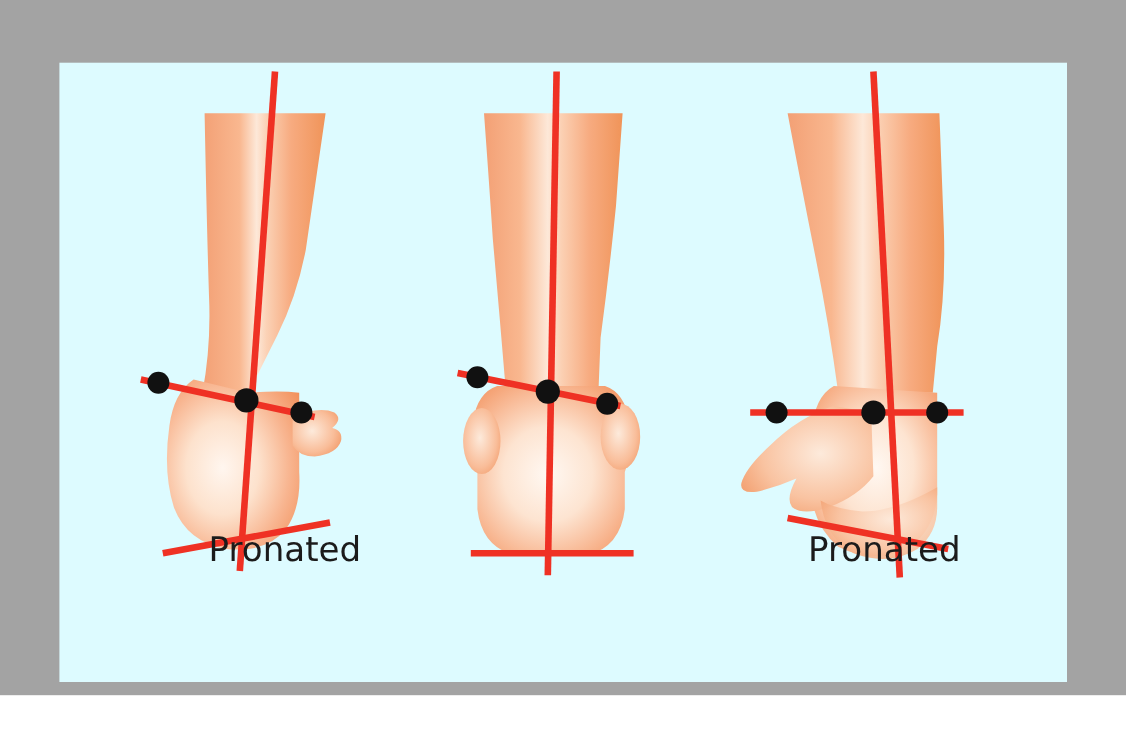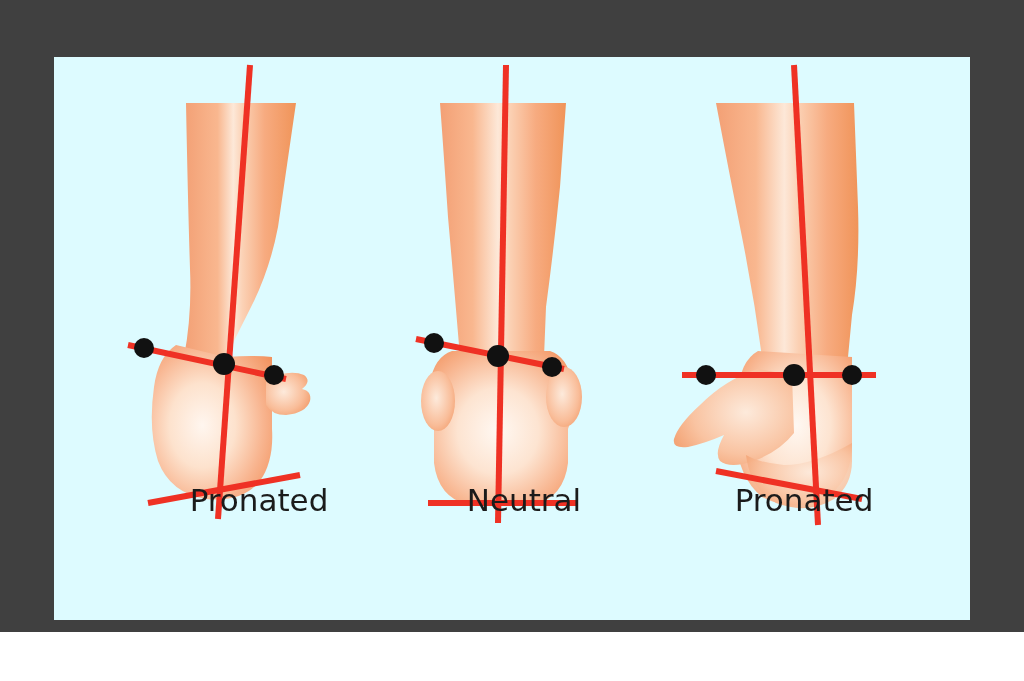--- a/index.html
+++ b/index.html
@@ -5,21 +5,21 @@
   html, body {
     margin: 0; padding: 0;
     width: 1024px; height: 681px;
     background: #ffffff;
     font-family: "Liberation Sans", sans-serif;
     overflow: hidden;
   }
   #stage {
     position: relative;
     width: 1024px; height: 632px;
-    background: #404040;
+    background: #a3a3a3;
     text-decoration: underline;
   }
   #panel {
     position: absolute;
     left: 54px; top: 57px;
     width: 916px; height: 563px;
     background: #ddfbff;
   }
   .figure {
     position: absolute;
@@ -144,21 +144,20 @@
         <line x1="112" y1="8" x2="104" y2="466" stroke="#ef3124" stroke-width="6"></line>
 
         <line x1="22" y1="282" x2="170" y2="312" stroke="#ef3124" stroke-width="6"></line>
 
         <line x1="34" y1="446" x2="182" y2="446" stroke="#ef3124" stroke-width="6"></line>
 
         <circle cx="40" cy="286" r="10" fill="#111111"></circle>
         <circle cx="104" cy="299" r="11" fill="#111111"></circle>
         <circle cx="158" cy="310" r="10" fill="#111111"></circle>
       </svg>
-      <div class="caption">Neutral</div>
     </div>
 
     <div class="figure" id="fig-supinated">
       <svg class="fig-svg" viewBox="0 0 300 480" preserveAspectRatio="xMidYMin meet">
         <defs>
           <linearGradient id="sShin" x1="0" y1="0" x2="1" y2="0">
             <stop offset="0%" stop-color="#f3a075"></stop>
             <stop offset="28%" stop-color="#f9b78f"></stop>
             <stop offset="48%" stop-color="#fde8d8"></stop>
             <stop offset="58%" stop-color="#fbd0b3"></stop>

